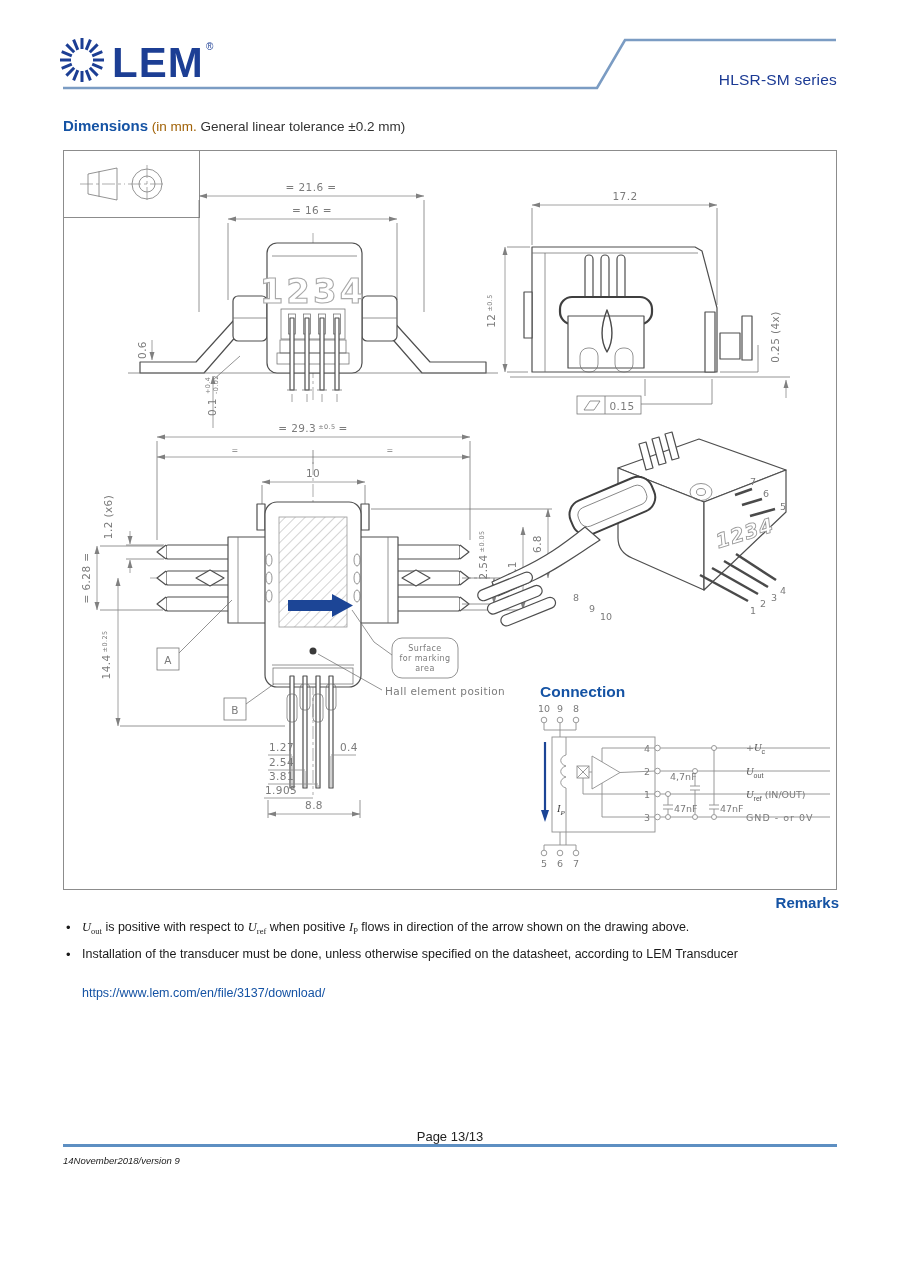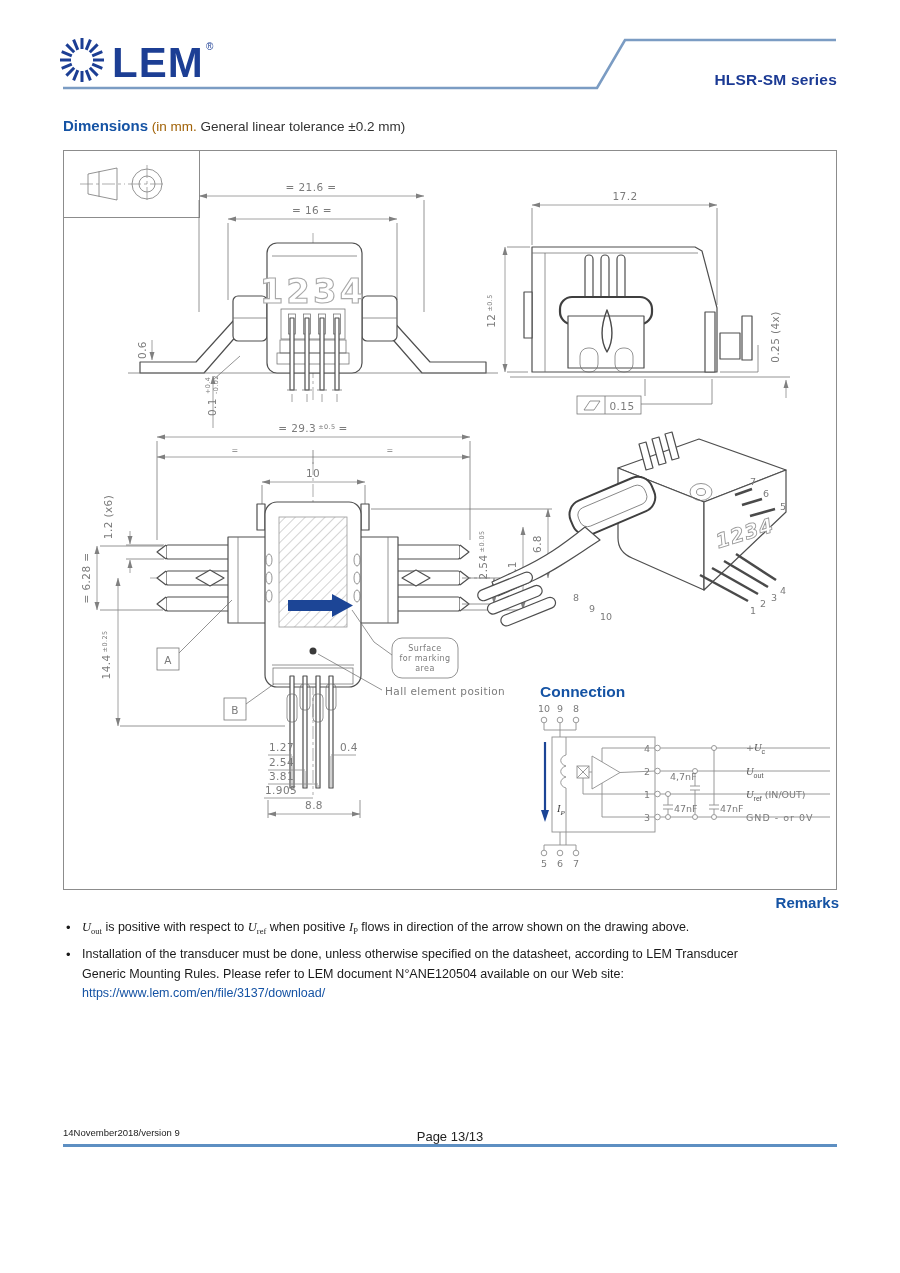--- a/index.html
+++ b/index.html
@@ -3,38 +3,38 @@
 <meta charset="utf-8">
 <style>
   html,body{margin:0;padding:0;}
   body{width:900px;height:1273px;position:relative;background:#ffffff;
        font-family:"Liberation Sans",sans-serif;color:#1a1a1a;overflow:hidden;}
   .abs{position:absolute;}
   
   #brand-svg{left:58px;top:33px;}
   #header-line-svg{left:63px;top:36px;}
   #series-title{left:460px;top:71px;width:377px;text-align:right;
-    font-size:15.5px;font-weight:bold;color:#1b3a94;letter-spacing:0.2px;}
+    font-size:15.5px;font-weight:normal;color:#1b3a94;letter-spacing:0.2px;}
   
   #dims-heading{left:63px;top:117px;font-size:13.5px;color:#333;}
   #dims-heading .t1{font-size:15px;font-weight:bold;color:#1553a4;}
   #dims-heading .t2{color:#a16207;}
   
   #remarks{left:63px;top:894px;width:776px;}
   #remarks h3{margin:0 0 7px 0;font-size:15px;color:#1553a4;text-align:right;}
   #remarks ul{margin:0;padding:0;list-style:none;font-size:12.5px;line-height:1.55;}
   #remarks li{padding-left:19px;position:relative;margin-bottom:7px;}
   #remarks li:before{content:"\2022";position:absolute;left:3px;top:0;font-size:13px;}
   .sv{font-family:"Liberation Serif",serif;font-style:italic;}
   .sb{font-family:"Liberation Serif",serif;font-size:8.5px;vertical-align:-3px;}
   #remarks a{color:#1553a4;font-weight:normal;text-decoration:none;}
   
   #footer-page{left:63px;top:1129px;width:774px;text-align:center;font-size:13px;color:#222;}
   #footer-line{left:63px;top:1144px;width:774px;height:3px;background:#5d8fc2;}
-  #footer-version{left:63px;top:1127px;font-size:9.5px;color:#222;}
+  #footer-version{left:63px;top:1155px;font-size:9.5px;color:#222;font-style:italic;}
   
   .oline{stroke:#4a4a4a;stroke-width:1.4;fill:none;stroke-linejoin:round;stroke-linecap:round;}
   .oline2{stroke:#4f4f4f;stroke-width:1.2;fill:#fff;stroke-linejoin:round;}
   .thin{stroke:#707070;stroke-width:0.75;fill:none;}
   .dim{stroke:#8a8a8a;stroke-width:0.8;fill:none;}
   .cl{stroke:#8a8a8a;stroke-width:0.7;fill:none;stroke-dasharray:13 3 3 3;}
   .dimt{font-family:"DejaVu Sans",sans-serif;font-size:10.5px;fill:#7b7b7b;letter-spacing:0.4px;}
   .tol{font-size:6.5px;}
   .small8{font-size:8px;}
   .ct{font-family:"DejaVu Sans",sans-serif;font-size:9.5px;fill:#7b7b7b;}
@@ -437,20 +437,20 @@
     <text x="746" y="821" class="ct" letter-spacing="1">GND  -  or  0V</text>
   </g>
 </g>
 </svg>
 
 <div id="remarks" class="abs">
   <h3>Remarks</h3>
   <ul>
     <li><span class="sv">U</span><span class="sb">out</span><span> is positive with respect to </span><span class="sv">U</span><span class="sb">ref</span><span> when positive </span><span class="sv">I</span><span class="sb">P</span><span> flows in direction of the arrow shown on the drawing above.</span></li>
     <li><span>Installation of the transducer must be done, unless otherwise specified on the datasheet, according to LEM Transducer</span><br>
-      <span>Generic Mounting Rules. Please refer to LEM document N°ANE120504 available on our Web site:</span><br>
+      <br>
       <a href="#">https://www.lem.com/en/file/3137/download/</a></li>
   </ul>
 </div>
 
 <div id="footer-page" class="abs">Page 13/13</div>
 <div id="footer-line" class="abs"></div>
 <div id="footer-version" class="abs">14November2018/version 9</div>
 
 </body></html>

